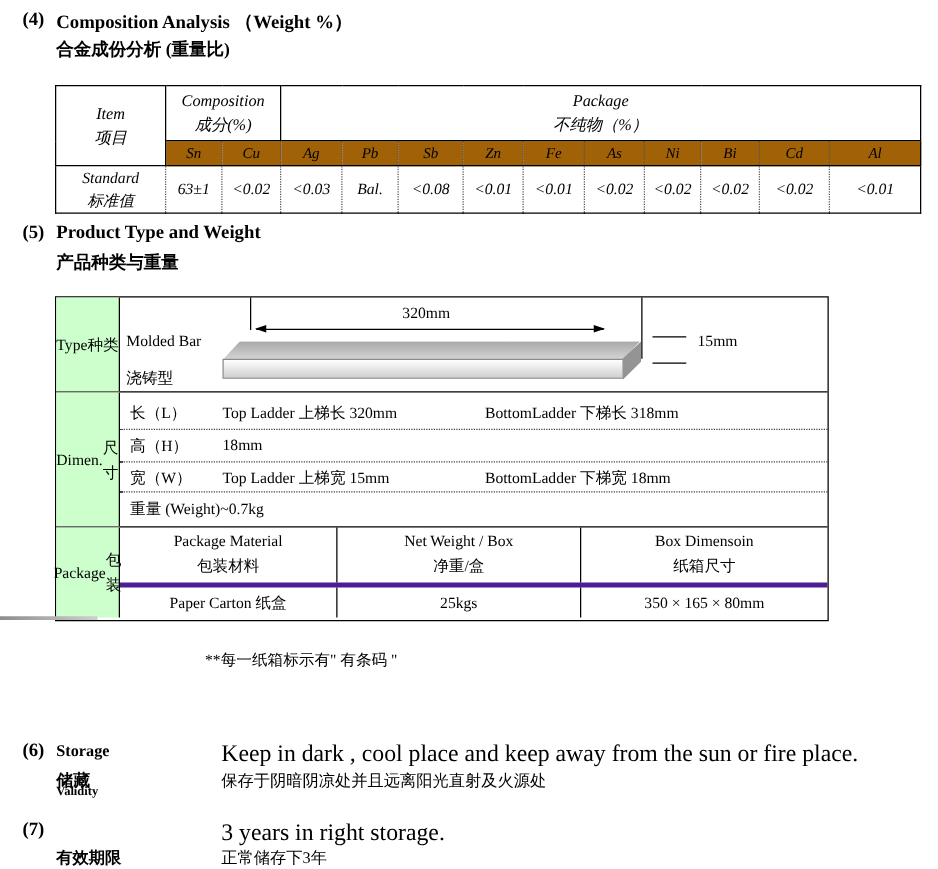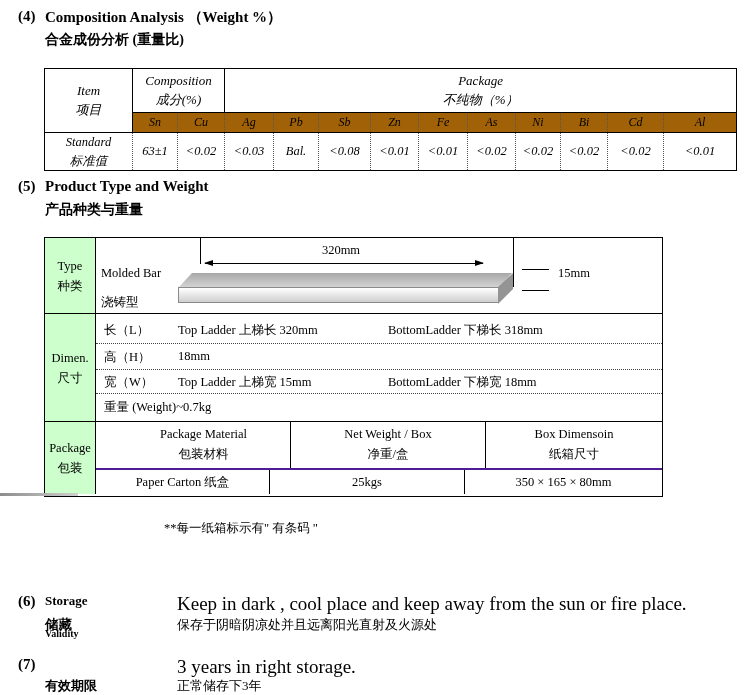--- a/index.html
+++ b/index.html
@@ -26,21 +26,21 @@
   tr.val-row { height:38px; font-size:12.5px; }
 
   
   .ptable { position:absolute; left:44px; top:237px; width:619px; height:260px;
             border:1.5px solid #000; font-size:12.5px; }
   .prow { display:flex; width:100%; }
   .row-type { height:76px; border-bottom:1px solid #000; }
   .row-dimen { height:108px; border-bottom:1px solid #000; }
   .row-pkg { height:72px; }
   .green-col { width:51px; background:#ccffcc; border-right:1px solid #000;
-               display:flex; flex-direction:column; align-items:center; justify-content:center;
+               display:flex; flex-direction:row; align-items:center; justify-content:center;
                line-height:1.6; flex-shrink:0; }
   .row-content { flex:1; position:relative; }
 
   
   .type-label-en { position:absolute; left:5px; top:28px; }
   .type-label-zh { position:absolute; left:5px; top:56px; }
   .vline { position:absolute; width:0; border-left:1px solid #000; }
   .hline { position:absolute; height:0; border-top:1px solid #000; }
   .dim-arrow { position:absolute; left:109px; top:25px; width:278px; height:0; border-top:1px solid #000; }
   .dim-arrow:before, .dim-arrow:after { content:""; position:absolute; top:-4px; width:0; height:0;
@@ -60,21 +60,21 @@
   
   .sub { position:relative; width:100%; }
   .sub-dot { border-bottom:1px dotted #444; }
   .sub span { position:absolute; white-space:nowrap; }
   .sub .c1 { left:8px; }
   .sub .c2 { left:82px; }
   .sub .c3 { left:292px; }
 
   
   .pkg-grid { display:flex; flex-direction:column; height:100%; }
-  .pkg-head { height:48px; display:flex; border-bottom:2px solid #4c1d95;padding-left:21px; }
+  .pkg-head { height:48px; display:flex; border-bottom:4px solid #4c1d95; }
   .pkg-vals { flex:1; display:flex; }
   .pcell { display:flex; flex-direction:column; align-items:center; justify-content:space-evenly; text-align:center; }
   .pc1 { width:174px; border-right:1px solid #000; }
   .pc2 { width:195px; border-right:1px solid #000; }
   .pc3 { flex:1; }
   .pkg-vals .pcell { justify-content:center; }
 
   
   .footnote { position:absolute; left:164px; top:520px; font-size:12.5px; }
   .body-en { position:absolute; left:177px; font-size:19px; }

